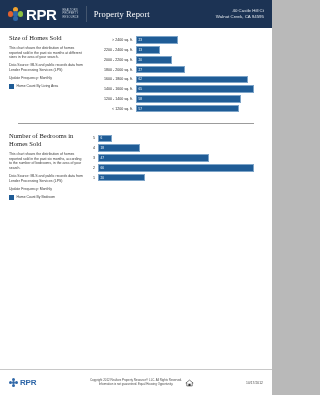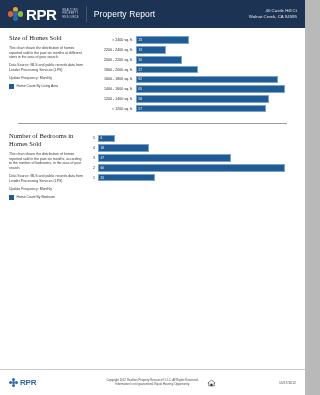--- a/index.html
+++ b/index.html
@@ -5,21 +5,21 @@
   html, body {
     margin: 0;
     padding: 0;
     background: #b9b9b9;
   }
   body {
     font-family: "Liberation Serif", serif;
   }
   .page {
     position: relative;
-    width: 305px;
+    width: 272px;
     height: 395px;
     background: #ffffff;
     overflow: hidden;
   }
 
   
   .header {
     position: relative;
     height: 28px;
     background: #1c3354;
@@ -68,21 +68,21 @@
     text-transform: uppercase;
   }
   .hdr-divider {
     width: 1px;
     height: 16px;
     background: #44566f;
     margin: 0 7px;
   }
   .hdr-title {
     color: #ffffff;
-    font-family: Liberation Sans, sans-serif;
+    font-family: Liberation Serif, serif;
     font-size: 8.5px;
     letter-spacing: 0.1px;
   }
   .hdr-addr {
     margin-left: auto;
     text-align: right;
     color: #e3e8ee;
     font-family: "Liberation Sans", sans-serif;
     font-size: 4.4px;
     line-height: 5.6px;

